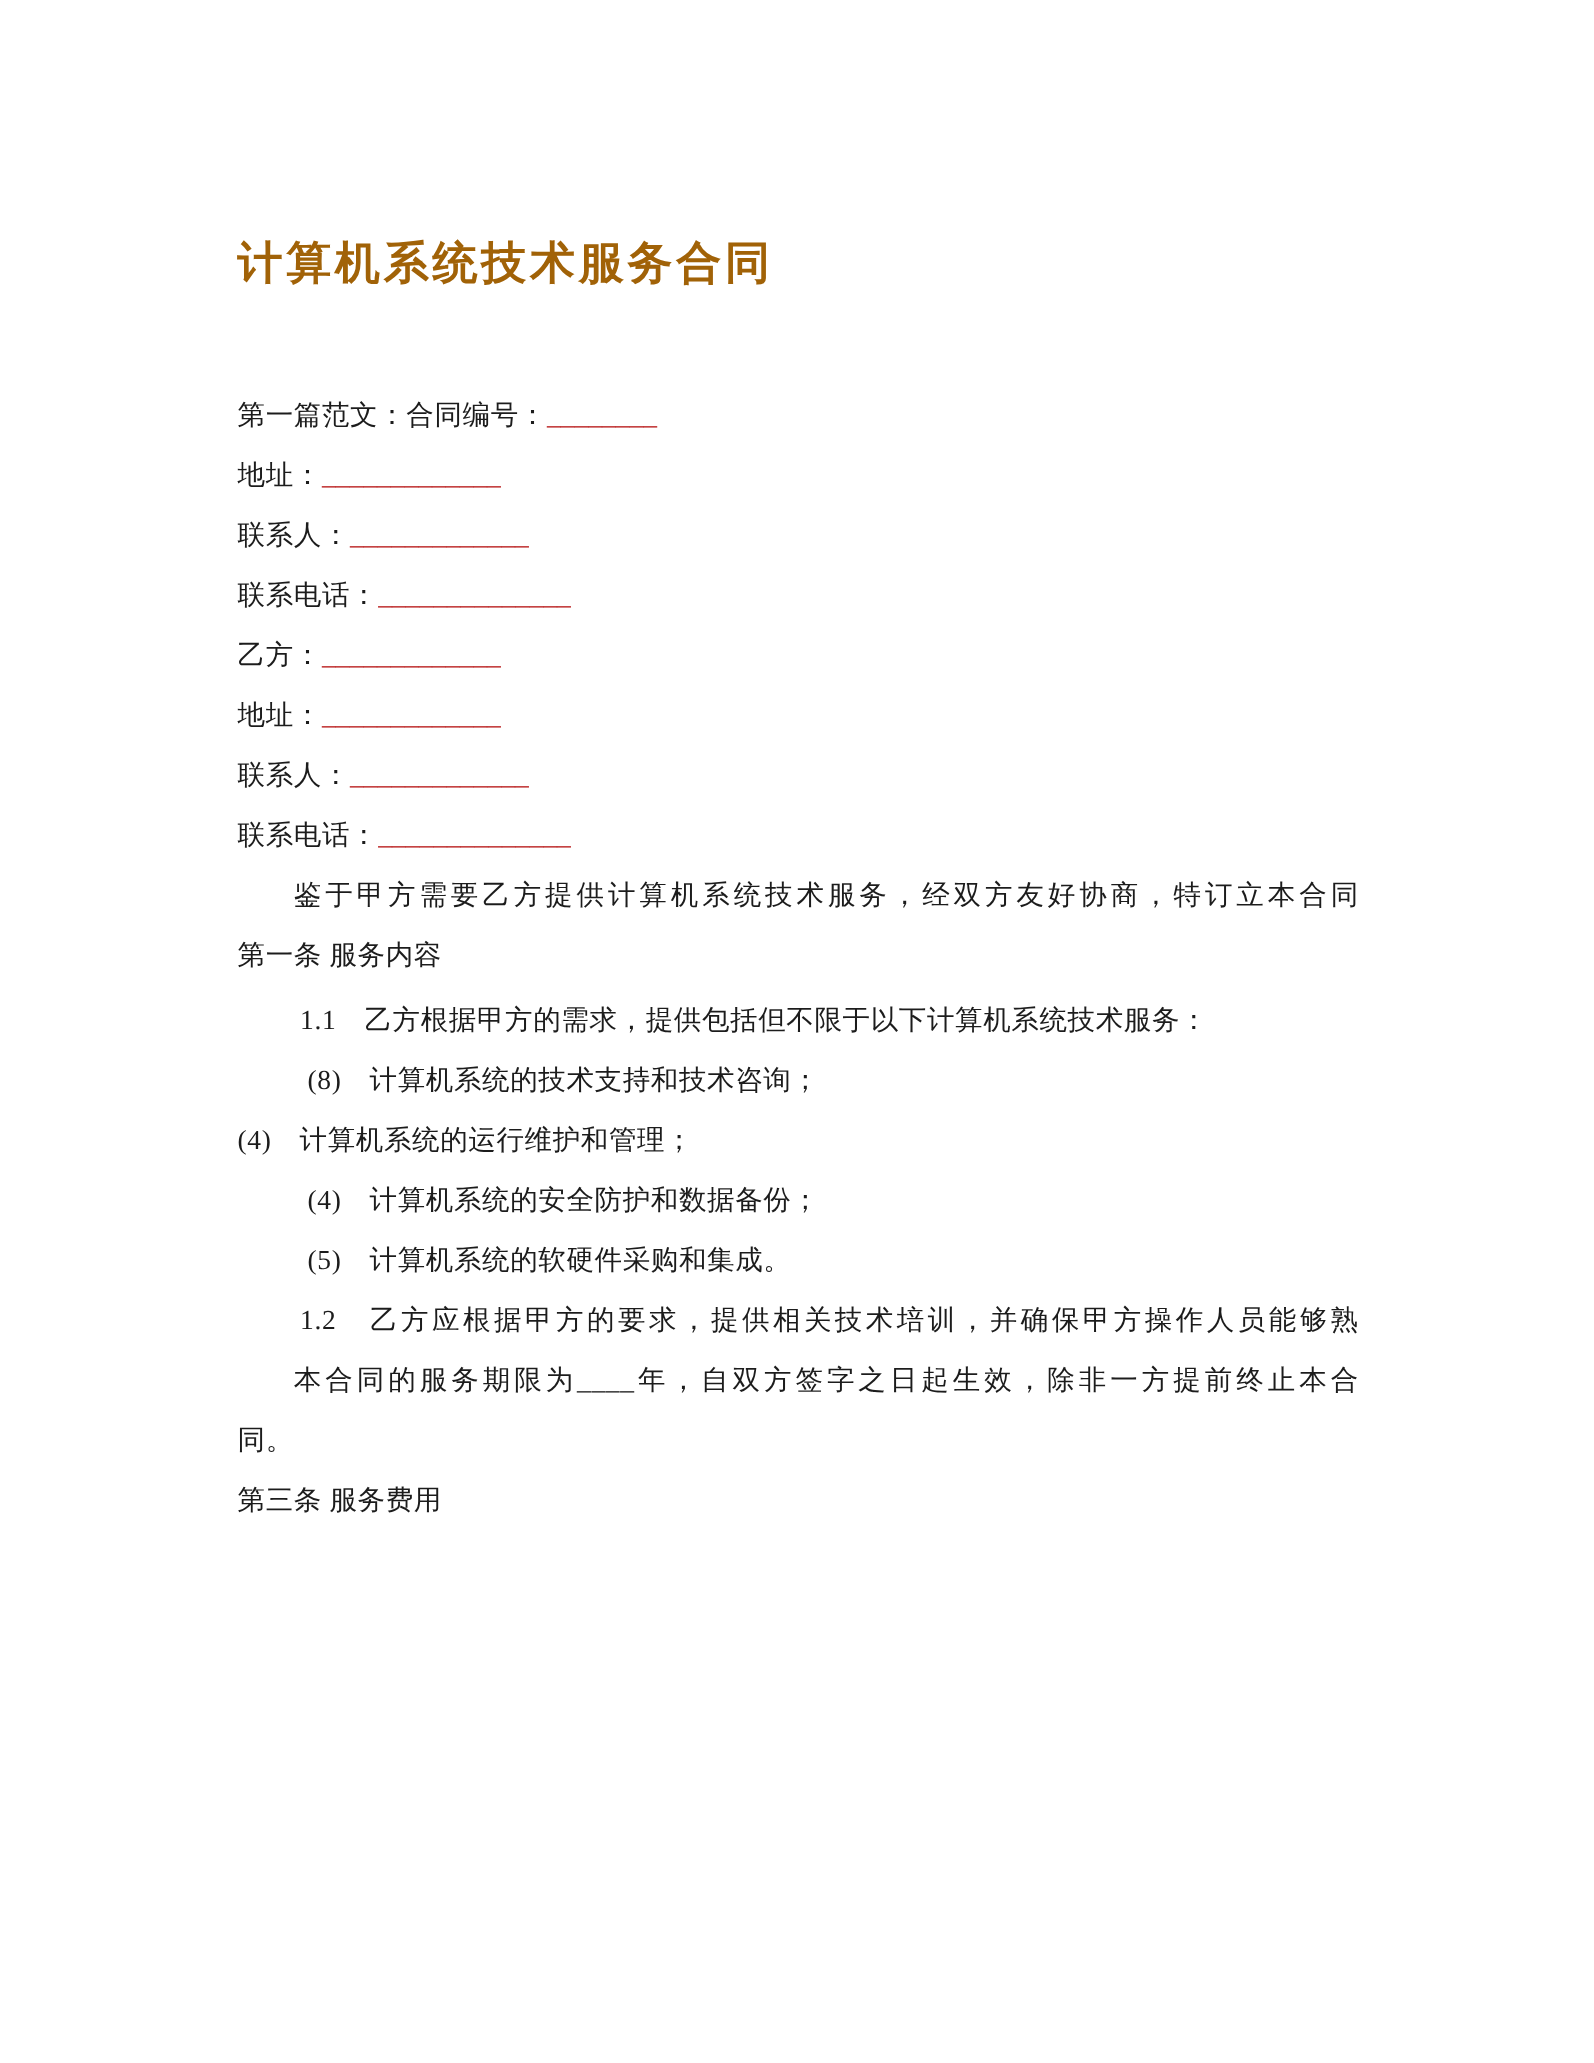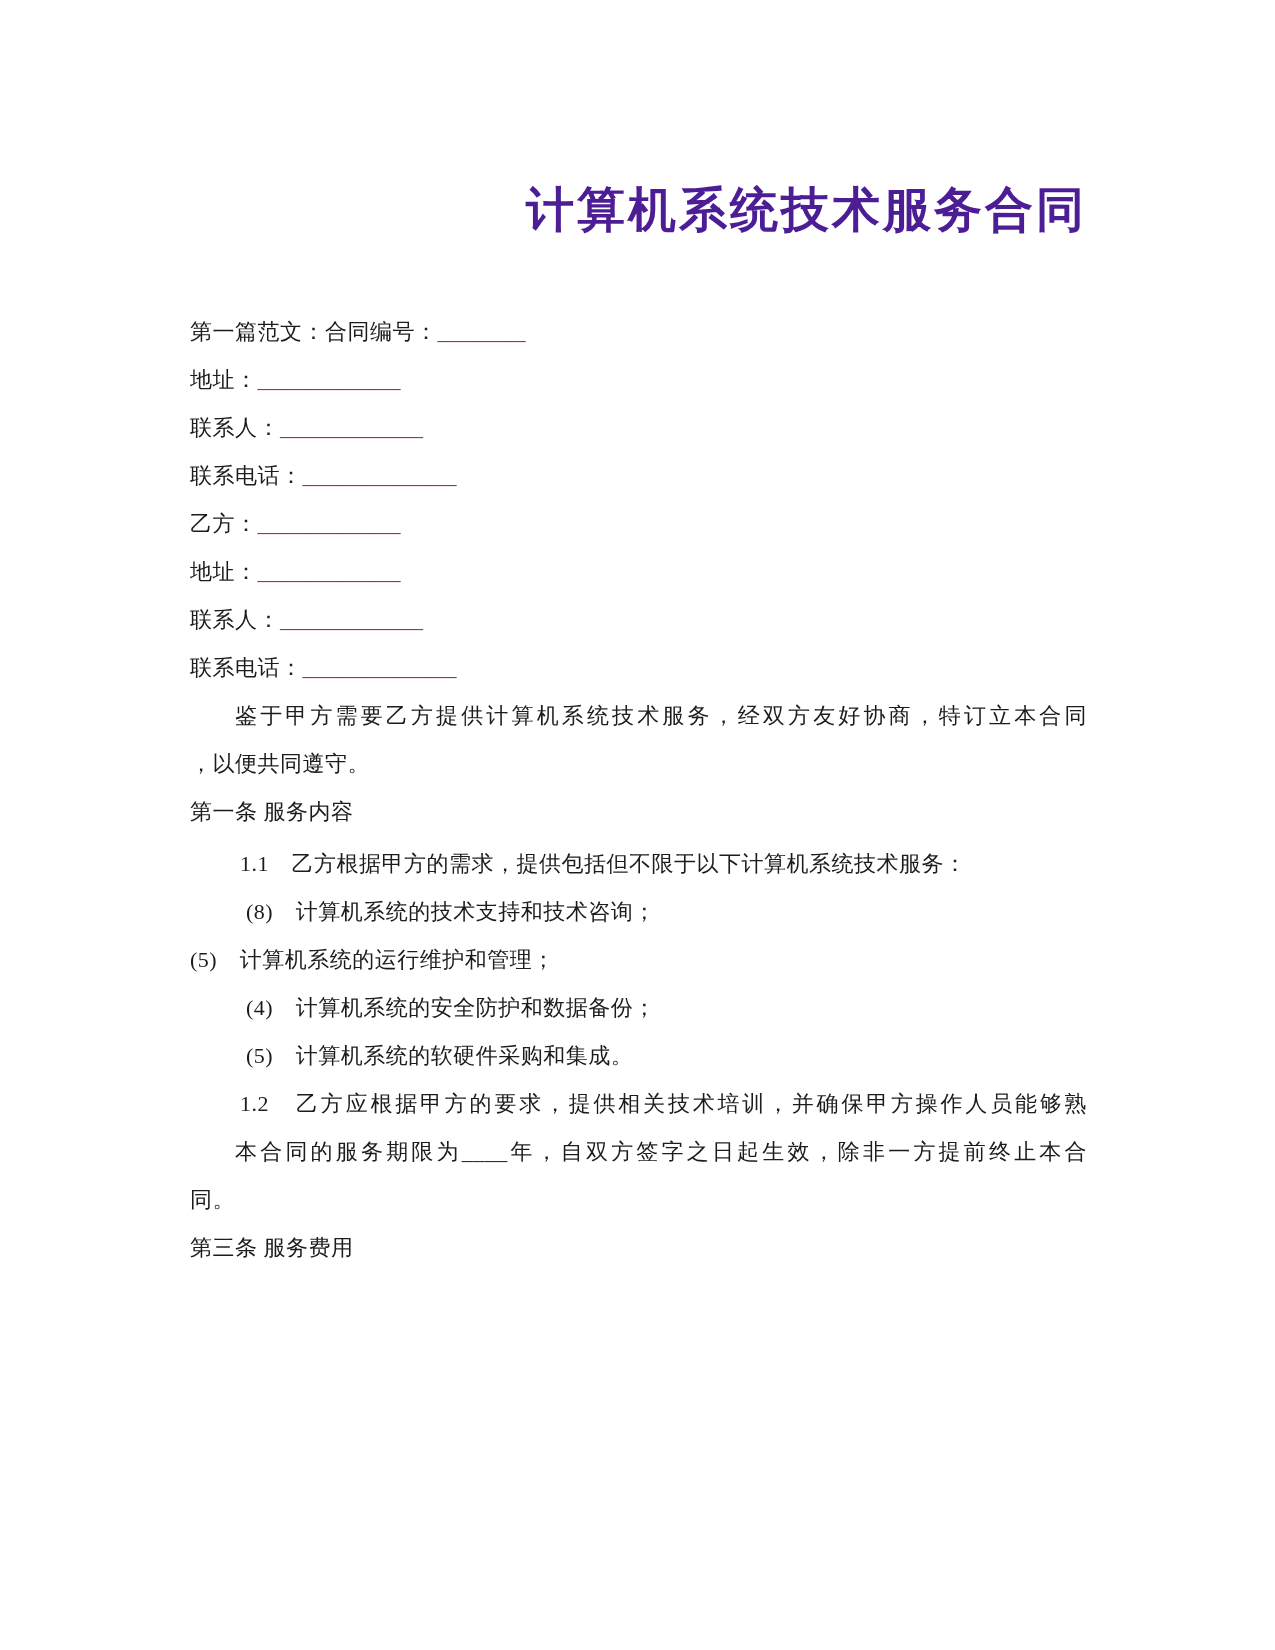--- a/index.html
+++ b/index.html
@@ -8,27 +8,27 @@
     width: 1275px;
     height: 1650px;
     background: #ffffff;
     overflow: hidden;
     font-family: "Liberation Serif", "DejaVu Serif", serif;
     color: #1c1c1c;
   }
   .content { padding: 186px 188px 0 190px; }
   .title {
     margin: 0 0 74px 0;
-    font-size: 48px;
+    font-size: 36px;
     line-height: 48px;
     font-weight: 700;
-    text-align: right;
+    text-align: left;
     letter-spacing: 3px;
     white-space: nowrap;
-    color: #4c1d95;
+    color: #a16207;
   }
   .line {
     margin: 0;
     font-size: 22px;
     line-height: 48px;
     letter-spacing: 0.5px;
   }
   .ind-a { padding-left: 45px; }   
   .ind-b { padding-left: 50px; }   
   .ind-c { padding-left: 56px; }   
@@ -50,26 +50,25 @@
     <p class="line"><span>地址：</span><span class="blank">_____________</span></p>
     <p class="line"><span>联系人：</span><span class="blank">_____________</span></p>
     <p class="line"><span>联系电话：</span><span class="blank">______________</span></p>
 
     <p class="line"><span>乙方：</span><span class="blank">_____________</span></p>
     <p class="line"><span>地址：</span><span class="blank">_____________</span></p>
     <p class="line"><span>联系人：</span><span class="blank">_____________</span></p>
     <p class="line"><span>联系电话：</span><span class="blank">______________</span></p>
 
     <p class="line ind-a fill">鉴于甲方需要乙方提供计算机系统技术服务，经双方友好协商，特订立本合同</p>
-    <p class="line">，以便共同遵守。</p>
 
     <p class="line">第一条 服务内容</p>
     <p class="line ind-b m4">1.1　乙方根据甲方的需求，提供包括但不限于以下计算机系统技术服务：</p>
     <p class="line ind-c">(8)　计算机系统的技术支持和技术咨询；</p>
-    <p class="line">(5)　计算机系统的运行维护和管理；</p>
+    <p class="line">(4)　计算机系统的运行维护和管理；</p>
     <p class="line ind-c">(4)　计算机系统的安全防护和数据备份；</p>
     <p class="line ind-c">(5)　计算机系统的软硬件采购和集成。</p>
     <p class="line ind-b fill">1.2　乙方应根据甲方的要求，提供相关技术培训，并确保甲方操作人员能够熟</p>
 
     <p class="line ind-a fill">本合同的服务期限为____年，自双方签字之日起生效，除非一方提前终止本合</p>
     <p class="line">同。</p>
 
     <p class="line">第三条 服务费用</p>
 
   </div>

